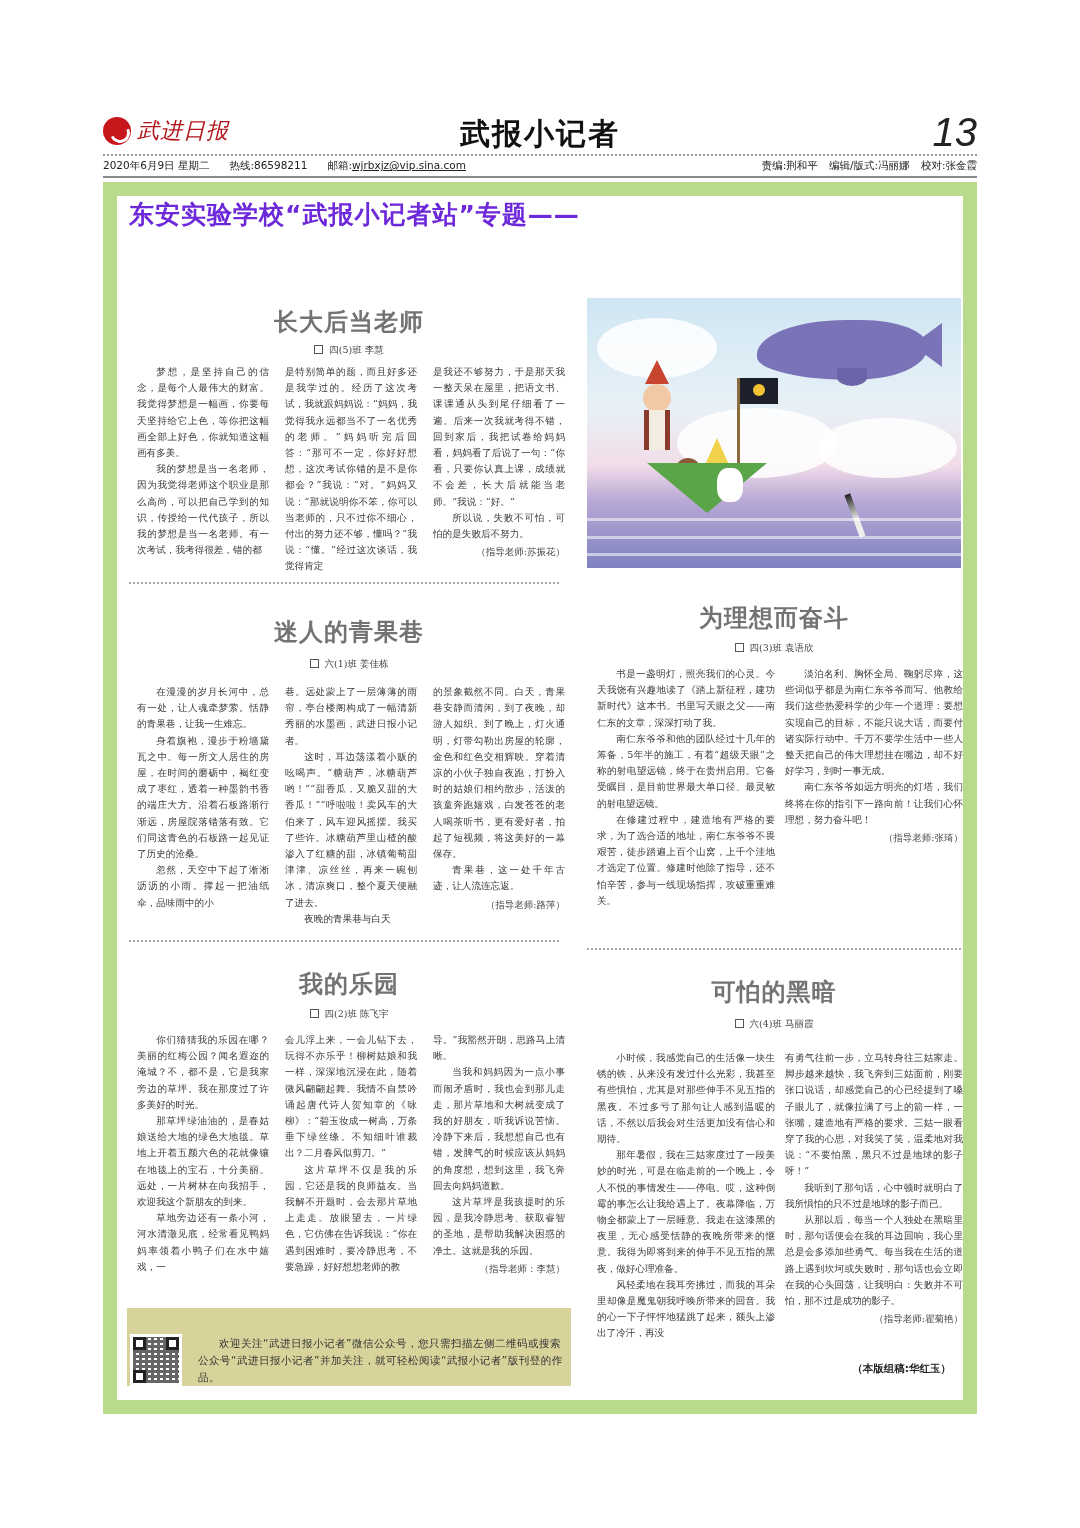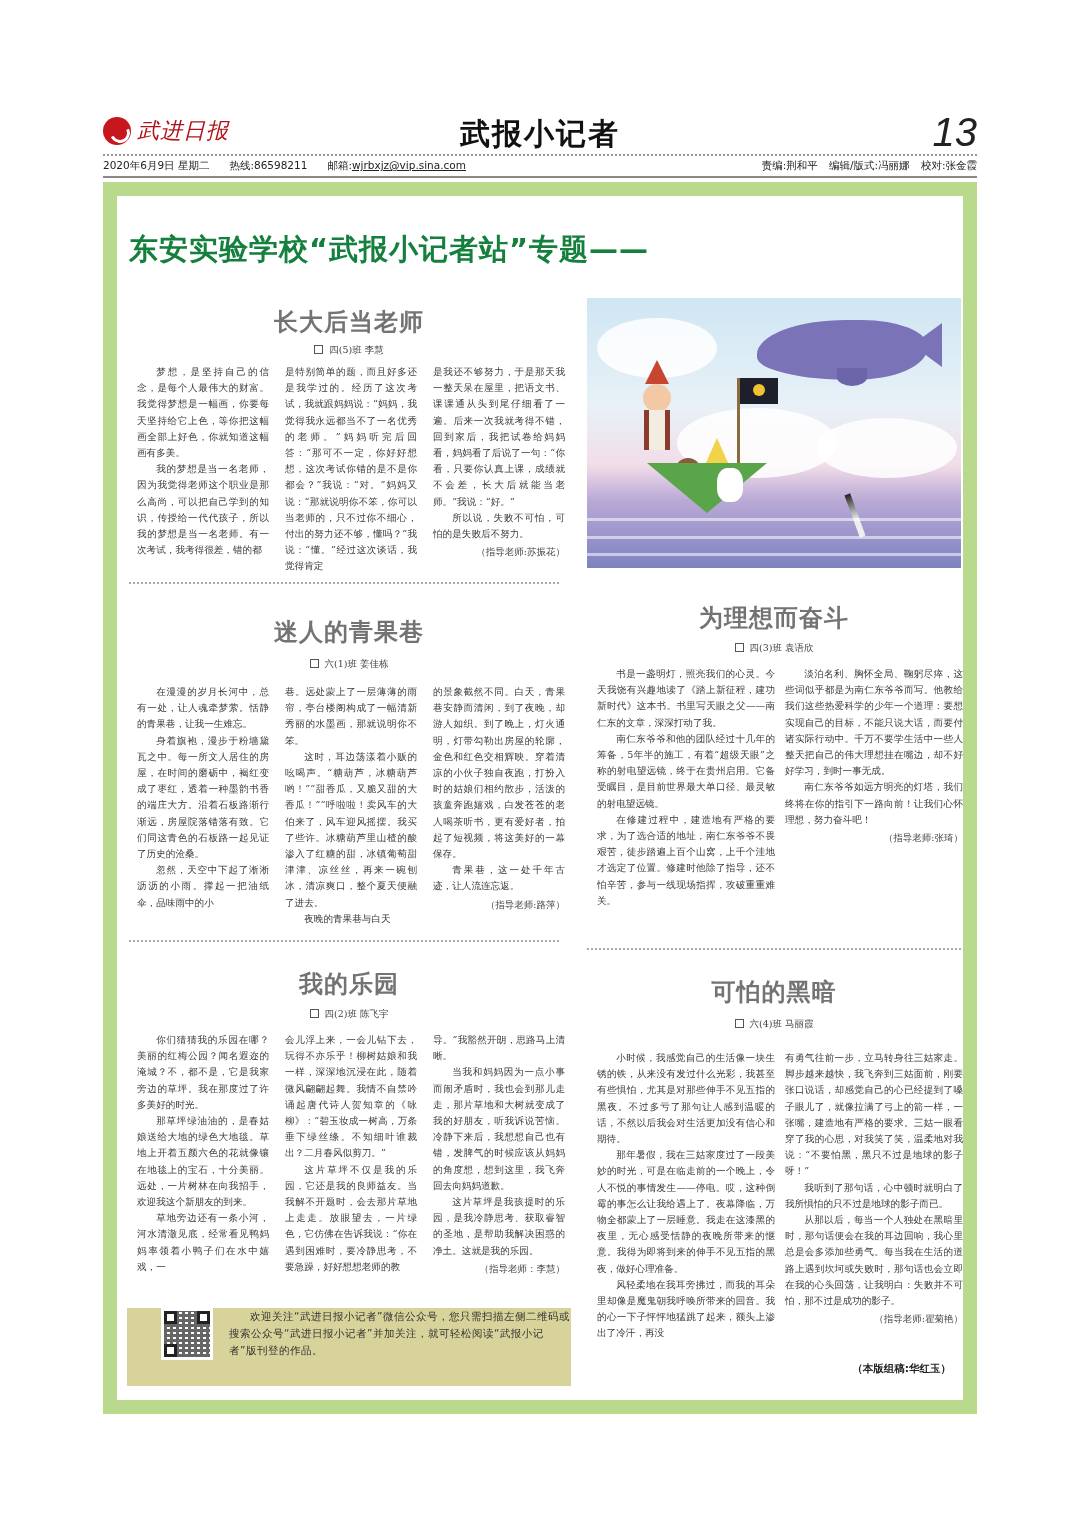--- a/index.html
+++ b/index.html
@@ -18,21 +18,21 @@
   .infoline span { margin-right: 20px; white-space: nowrap; }
   .infoline .email { text-decoration: underline; }
   .infoline .right { margin-left: auto; margin-right: 0; }
   .infoline .right span { margin-right: 8px; }
   .infoline .right span:last-child { margin-right: 0; }
   .rule { position: absolute; left: 0; right: 0; top: 64px; border-top: 2px solid #888; }
 
   .frame { position: absolute; left: 103px; top: 182px; width: 874px; height: 1232px; background: #b9d98c; padding: 14px; }
   .inner { position: relative; width: 100%; height: 100%; background: #ffffff; }
 
-  .topic { position: absolute; left: 12px; top: 34px; font-family: "DejaVu Sans", sans-serif; font-size: 29px; color: #15803d; letter-spacing: 1px; }
+  .topic { position: absolute; left: 12px; top: 2px; font-family: "DejaVu Sans", sans-serif; font-size: 25px; color: #6d28d9; letter-spacing: 1px; }
 
   .art-title { position: absolute; font-family: "DejaVu Sans", sans-serif; font-weight: bold; font-size: 24px; color: #737373; text-align: center; letter-spacing: 1px; }
   .byline { position: absolute; font-size: 9.5px; color: #444; text-align: center; white-space: nowrap; }
   .byline .box { display: inline-block; width: 9px; height: 9px; border: 1px solid #555; margin-right: 6px; vertical-align: -1px; }
   .col { position: absolute; font-size: 9.6px; line-height: 16.2px; color: #3a3a3a; text-align: justify; }
   .col p { text-indent: 2em; }
   .col p.cont { text-indent: 0; }
   .teacher { text-align: right; font-size: 9.5px; color: #444; margin-top: 2px; }
 
   .divider { position: absolute; border-top: 2px dotted #aaa; }
@@ -48,21 +48,21 @@
   .flag { position: absolute; left: 153px; top: 80px; width: 38px; height: 26px; background: #1d1f2a; }
   .flag-moon { position: absolute; left: 166px; top: 86px; width: 12px; height: 12px; border-radius: 50%; background: #f2c233; }
   .kid-hat { position: absolute; left: 58px; top: 62px; width: 0; height: 0; border-left: 12px solid transparent; border-right: 12px solid transparent; border-bottom: 24px solid #c8452f; }
   .kid-head { position: absolute; left: 56px; top: 86px; width: 28px; height: 28px; border-radius: 50%; background: #f3c9a5; }
   .kid-body { position: absolute; left: 57px; top: 112px; width: 26px; height: 40px; background: #f2ede0; border-left: 5px solid #8a3b2d; border-right: 5px solid #8a3b2d; }
   .bunny { position: absolute; left: 130px; top: 170px; width: 26px; height: 34px; background: #fff; border-radius: 40%; }
   .bear { position: absolute; left: 88px; top: 160px; width: 26px; height: 26px; background: #8a5a3a; border-radius: 50%; }
   .wave { position: absolute; left: 0; right: 0; height: 3px; background: rgba(255,255,255,0.55); }
   .gull { position: absolute; left: 265px; top: 195px; width: 6px; height: 45px; background: linear-gradient(180deg, #222 0%, #eee 60%); transform: rotate(-20deg); }
 
-  .promo { position: absolute; left: 10px; top: 1112px; width: 444px; height: 78px; background: #d8d39a; display: flex; align-items: flex-start; padding-left: 34px; }
+  .promo { position: absolute; left: 10px; top: 1112px; width: 444px; height: 78px; background: #d8d39a; display: flex; align-items: flex-end; padding-left: 3px; }
   .qr { width: 52px; height: 52px; background: #fff; padding: 3px; flex: none; position: relative; }
   .qr-inner { width: 100%; height: 100%; background:
       repeating-linear-gradient(90deg, #333 0 3px, transparent 3px 6px),
       repeating-linear-gradient(0deg, #333 0 3px, transparent 3px 5px); opacity: 0.75; }
   .qr-corner { position: absolute; width: 13px; height: 13px; border: 3px solid #222; background: #fff; }
   .promo-text { margin-left: 16px; font-family: "DejaVu Sans", sans-serif; font-size: 10.5px; line-height: 17px; color: #333; text-indent: 2em; letter-spacing: 0.5px; }
 
   .editor-credit { position: absolute; right: 12px; top: 1166px; font-family: "DejaVu Sans", sans-serif; font-weight: bold; font-size: 10.5px; color: #222; }
 </style>
 </head>
@@ -138,21 +138,21 @@
 
     <article>
       <h2 class="art-title" style="left:10px;width:444px;top:420px;">迷人的青果巷</h2>
       <div class="byline" style="left:10px;width:444px;top:462px;"><span class="box"></span><span>六(1)班 姜佳栋</span></div>
       <div class="col" style="left:20px;width:132px;top:488px;">
         <p>在漫漫的岁月长河中，总有一处，让人魂牵梦萦。恬静的青果巷，让我一生难忘。</p>
         <p>身着旗袍，漫步于粉墙黛瓦之中。每一所文人居住的房屋，在时间的磨砺中，褐红变成了枣红，透着一种墨韵书香的端庄大方。沿着石板路渐行渐远，房屋院落错落有致。它们同这青色的石板路一起见证了历史的沧桑。</p>
         <p>忽然，天空中下起了淅淅沥沥的小雨。撑起一把油纸伞，品味雨中的小</p>
       </div>
       <div class="col" style="left:168px;width:132px;top:488px;">
-        <p class="cont">巷。远处蒙上了一层薄薄的雨帘，亭台楼阁构成了一幅清新秀丽的水墨画，那就说明你不笨。</p>
+        <p class="cont">巷。远处蒙上了一层薄薄的雨帘，亭台楼阁构成了一幅清新秀丽的水墨画，武进日报小记者。</p>
         <p>这时，耳边荡漾着小贩的吆喝声。“糖葫芦，冰糖葫芦哟！”“甜香瓜，又脆又甜的大香瓜！”“呼啦啦！卖风车的大伯来了，风车迎风摇摆。我买了些许。冰糖葫芦里山楂的酸渗入了红糖的甜，冰镇葡萄甜津津、凉丝丝，再来一碗刨冰，清凉爽口，整个夏天便融了进去。</p>
         <p>夜晚的青果巷与白天</p>
       </div>
       <div class="col" style="left:316px;width:132px;top:488px;">
         <p class="cont">的景象截然不同。白天，青果巷安静而清闲，到了夜晚，却游人如织。到了晚上，灯火通明，灯带勾勒出房屋的轮廓，金色和红色交相辉映。穿着清凉的小伙子独自夜跑，打扮入时的姑娘们相约散步，活泼的孩童奔跑嬉戏，白发苍苍的老人喝茶听书，更有爱好者，拍起了短视频，将这美好的一幕保存。</p>
         <p>青果巷，这一处千年古迹，让人流连忘返。</p>
         <div class="teacher">（指导老师:路萍）</div>
       </div>
     </article>
 

